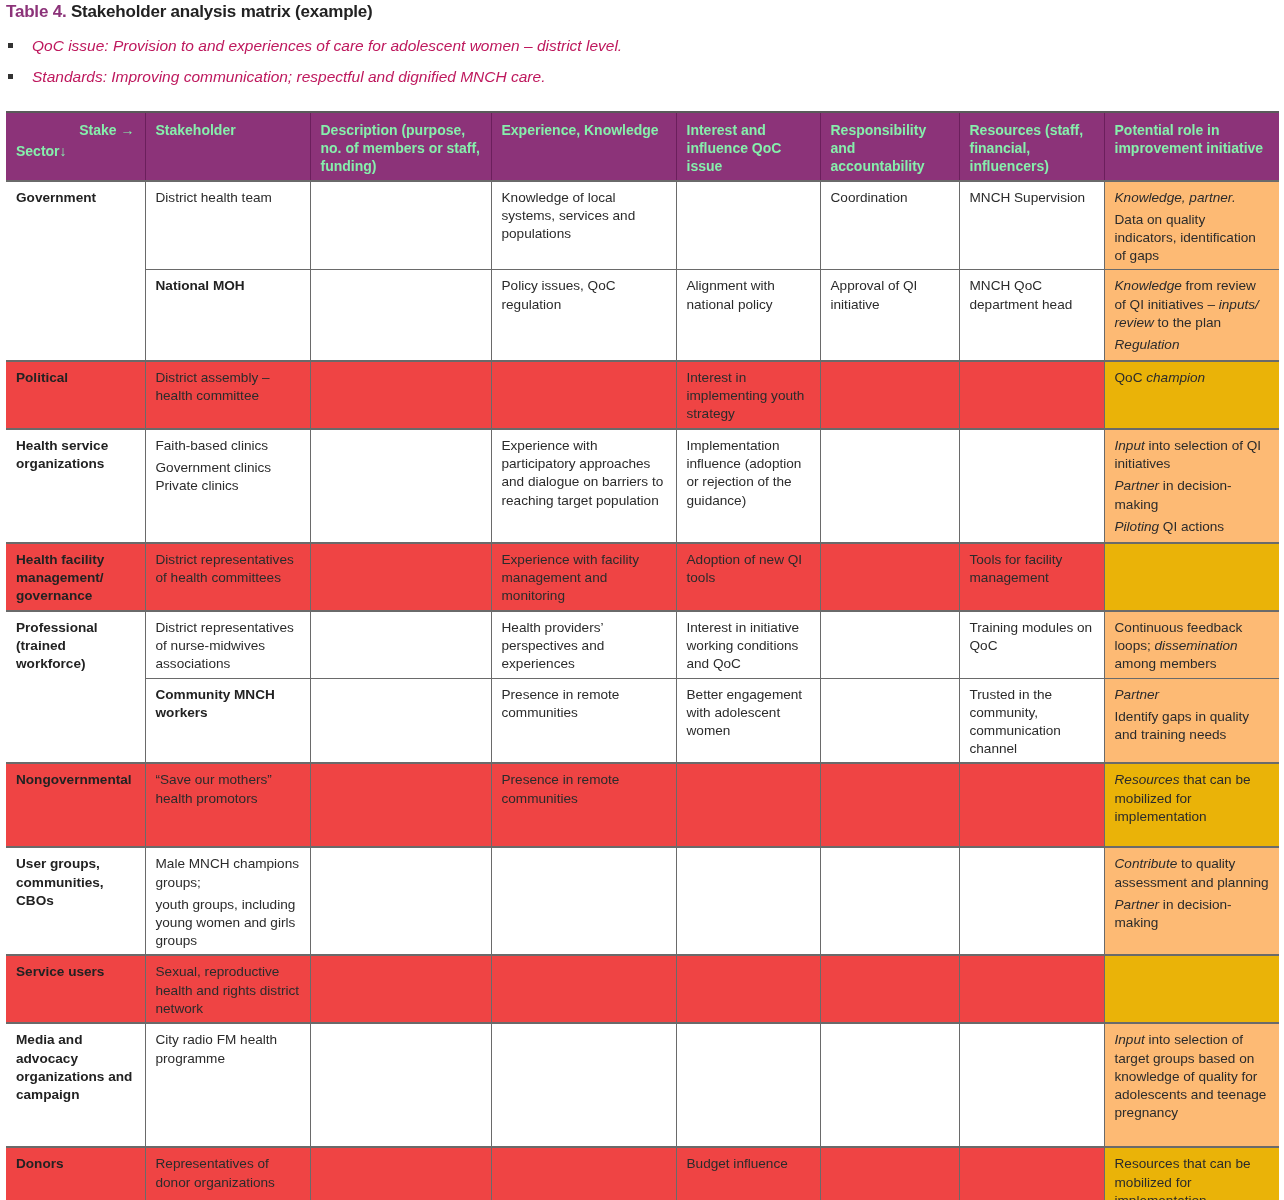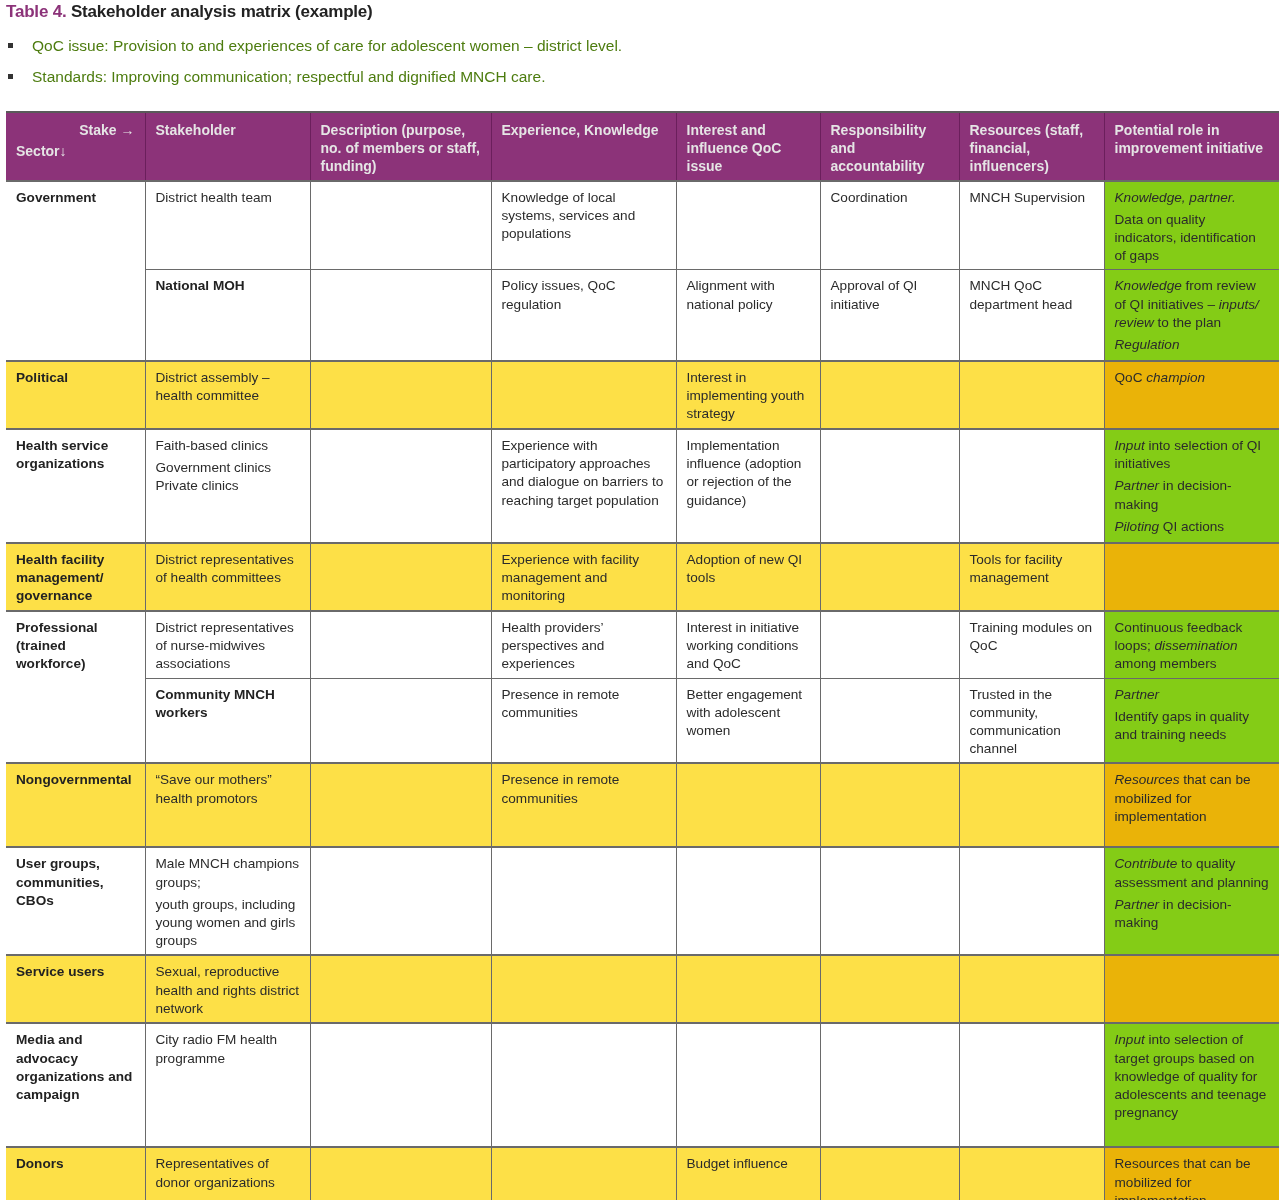--- a/index.html
+++ b/index.html
@@ -2,32 +2,32 @@
 <html><head>
 <meta charset="utf-8">
 <style>
   * { box-sizing: border-box; margin: 0; padding: 0; }
   html, body { width: 1284px; height: 1200px; background: #ffffff; overflow: hidden; }
   body { font-family: "Liberation Sans", sans-serif; color: #2b2b2b; position: relative; }
 
   .title { position: absolute; left: 6px; top: 2px; font-size: 17px; font-weight: bold; color: #222; letter-spacing: -0.2px; }
   .title .num { color: #8c3379; }
 
-  .bullets { position: absolute; left: 6px; top: 36px; font-size: 15.5px; color: #4d7c0f; }
+  .bullets { position: absolute; left: 6px; top: 36px; font-size: 15.5px; color: #be185d; font-style: italic; }
   .bullets .b { position: relative; padding-left: 26px; height: 31px; line-height: 20px; }
   .bullets .b::before { content: ""; position: absolute; left: 2px; top: 7px; width: 5px; height: 5px; background: #333; }
 
   table.matrix { position: absolute; left: 6px; top: 111px; width: 1273px; border-collapse: collapse; table-layout: fixed; font-size: 13.6px; line-height: 18.2px; }
   table.matrix th, table.matrix td { vertical-align: top; text-align: left; padding: 7px 10px 4px 10px; border-left: 1px solid #6a6a6a; border-right: 1px solid #6a6a6a; }
-  table.matrix thead th { background: #8c3379; color: #e5e5e5; font-weight: bold; border-left: 1px solid #6b1f5c; border-right: 1px solid #6b1f5c; border-top: 2px solid #5a5a5a; border-bottom: 1px solid #5a5a5a; padding-top: 8px; font-size: 14px; }
+  table.matrix thead th { background: #8c3379; color: #86efac; font-weight: bold; border-left: 1px solid #6b1f5c; border-right: 1px solid #6b1f5c; border-top: 2px solid #5a5a5a; border-bottom: 1px solid #5a5a5a; padding-top: 8px; font-size: 14px; }
   table.matrix thead th:first-child { border-left: none; }
   table.matrix thead th:last-child { border-right: none; }
   table.matrix td:first-child { border-left: none; font-weight: bold; color: #222; }
-  table.matrix td.last { border-right: none; background: #84cc16; }
-  table.matrix tr.pink td { background: #fde047; }
+  table.matrix td.last { border-right: none; background: #fdba74; }
+  table.matrix tr.pink td { background: #ef4444; }
   table.matrix tr.pink td.last { background: #eab308; }
   table.matrix tbody tr { border-bottom: 1px solid #6a6a6a; }
   table.matrix tbody tr.group-first { border-top: 2px solid #6a6a6a; }
   .stake-head { text-align: right; display: block; padding-right: 0px; }
   .sector-head { display: block; margin-top: 3px; }
   .p { display: block; }
   .p + .p { margin-top: 4px; }
   i { font-style: italic; }
 </style>
 </head>

